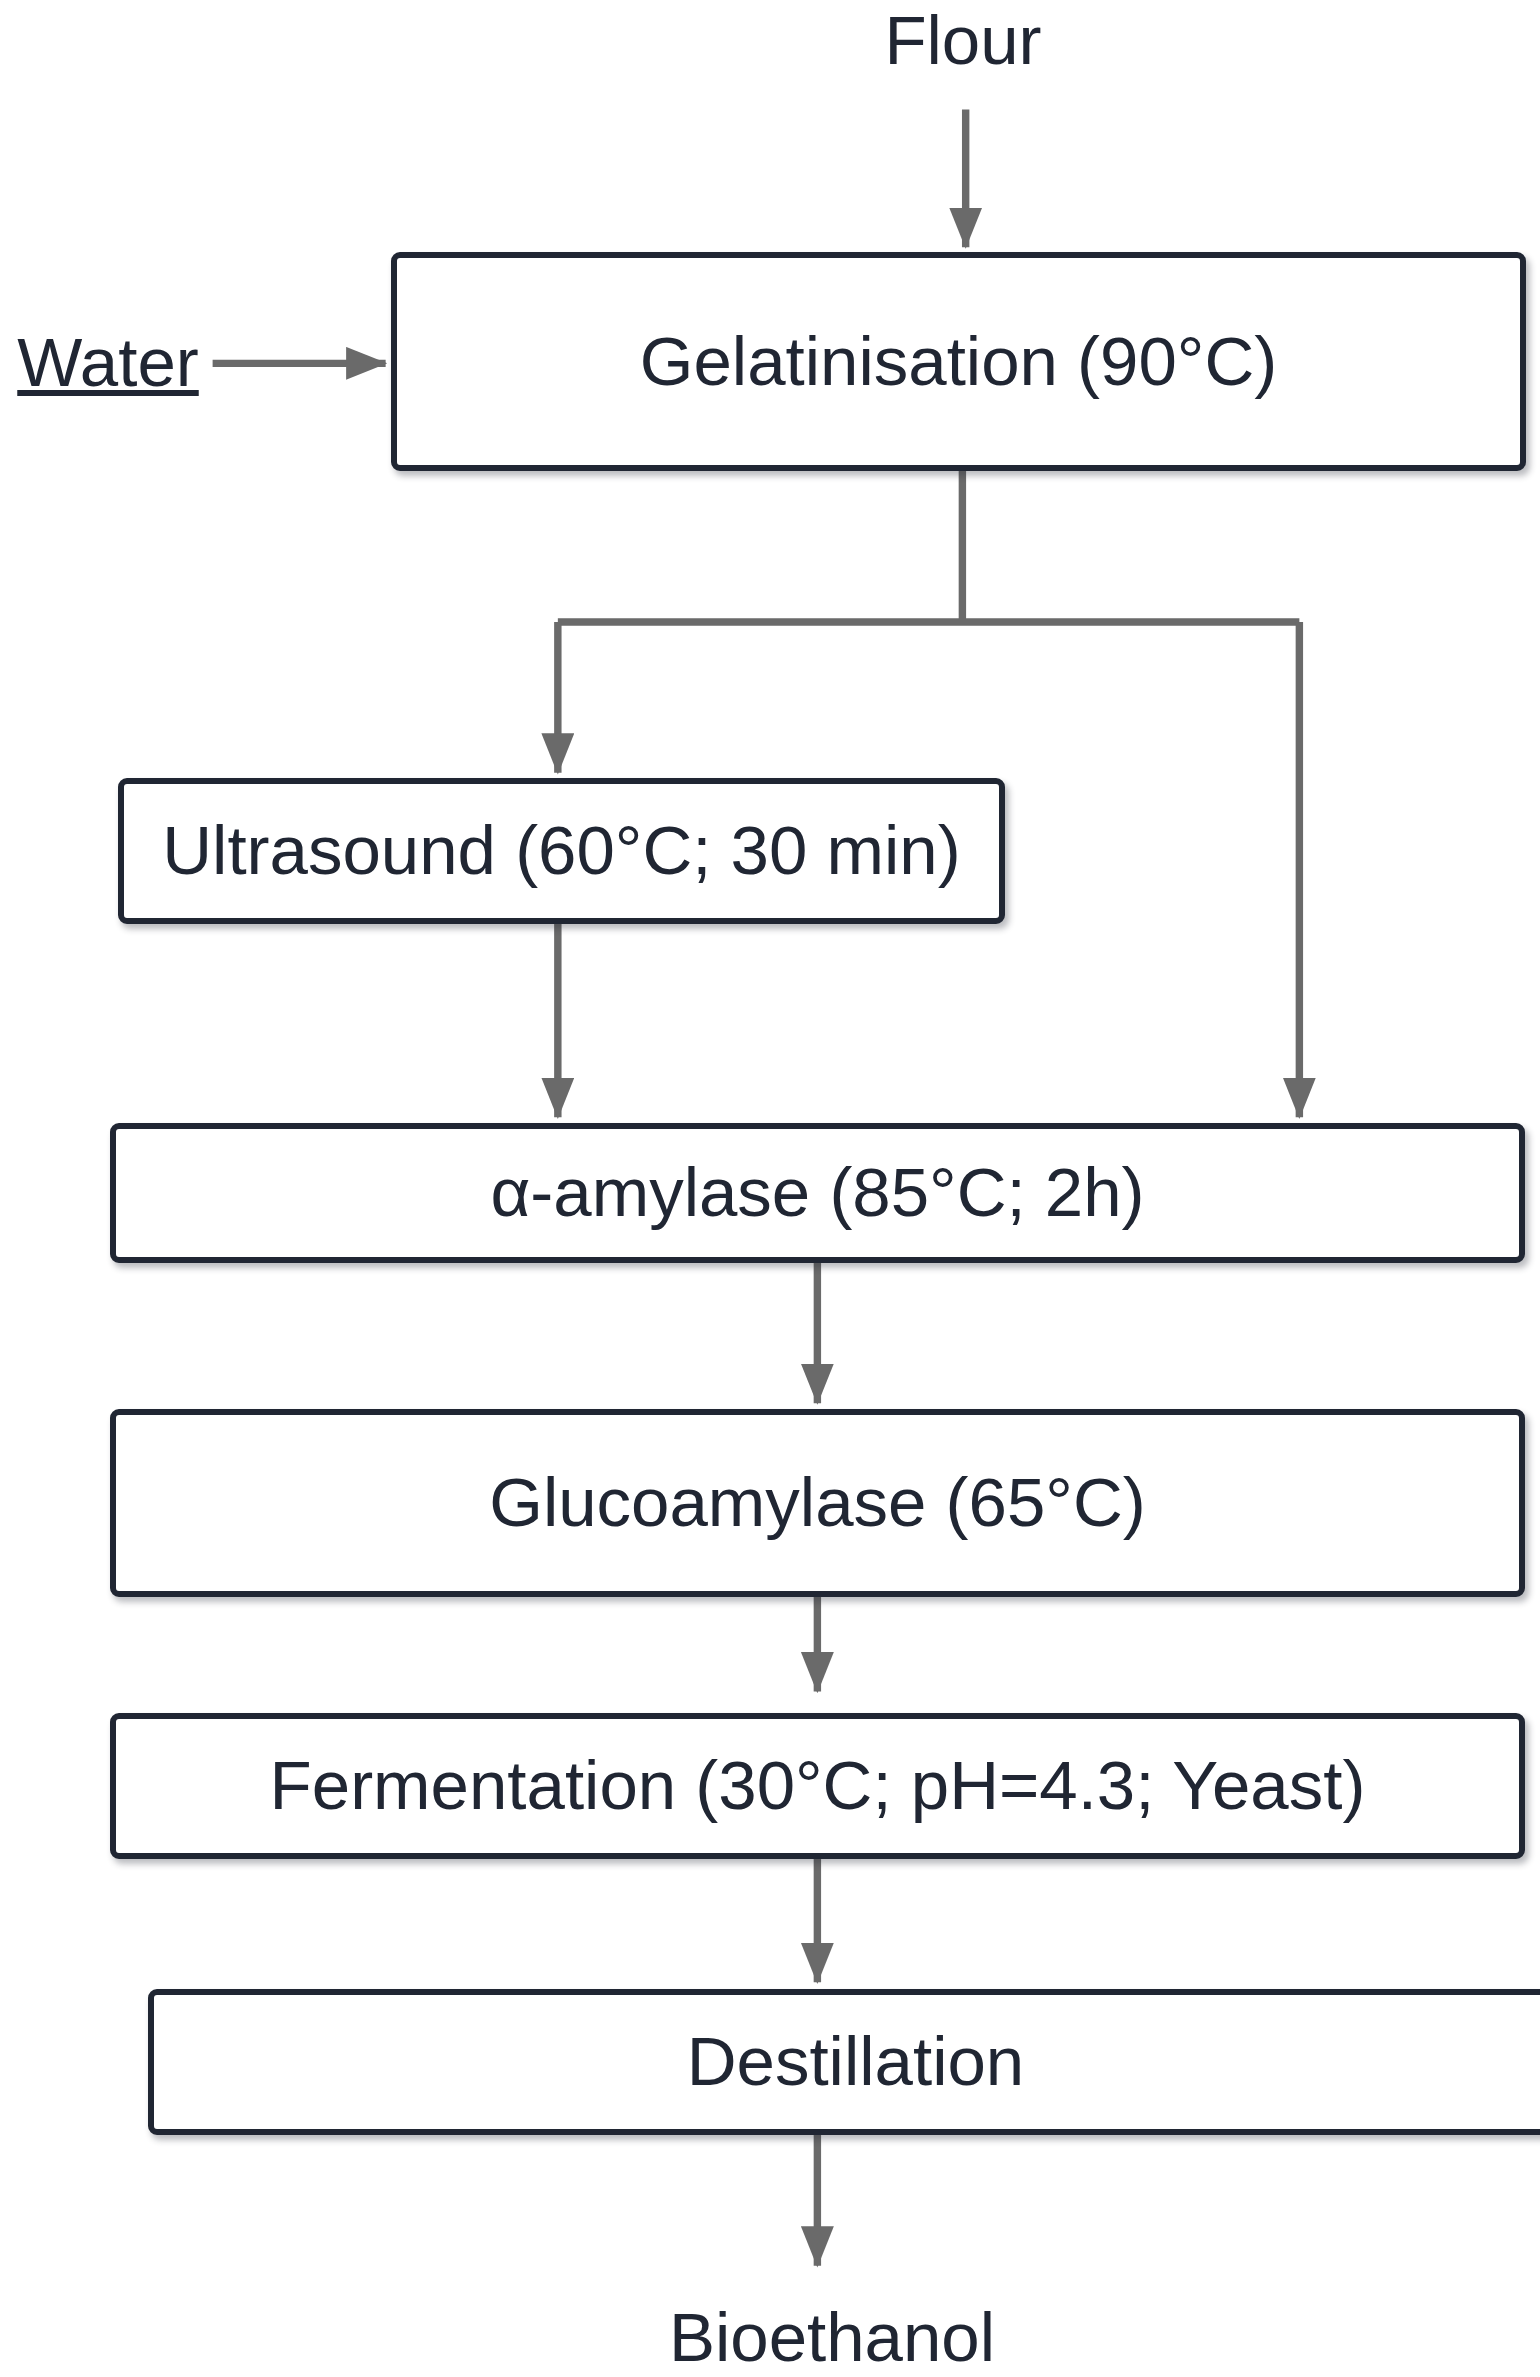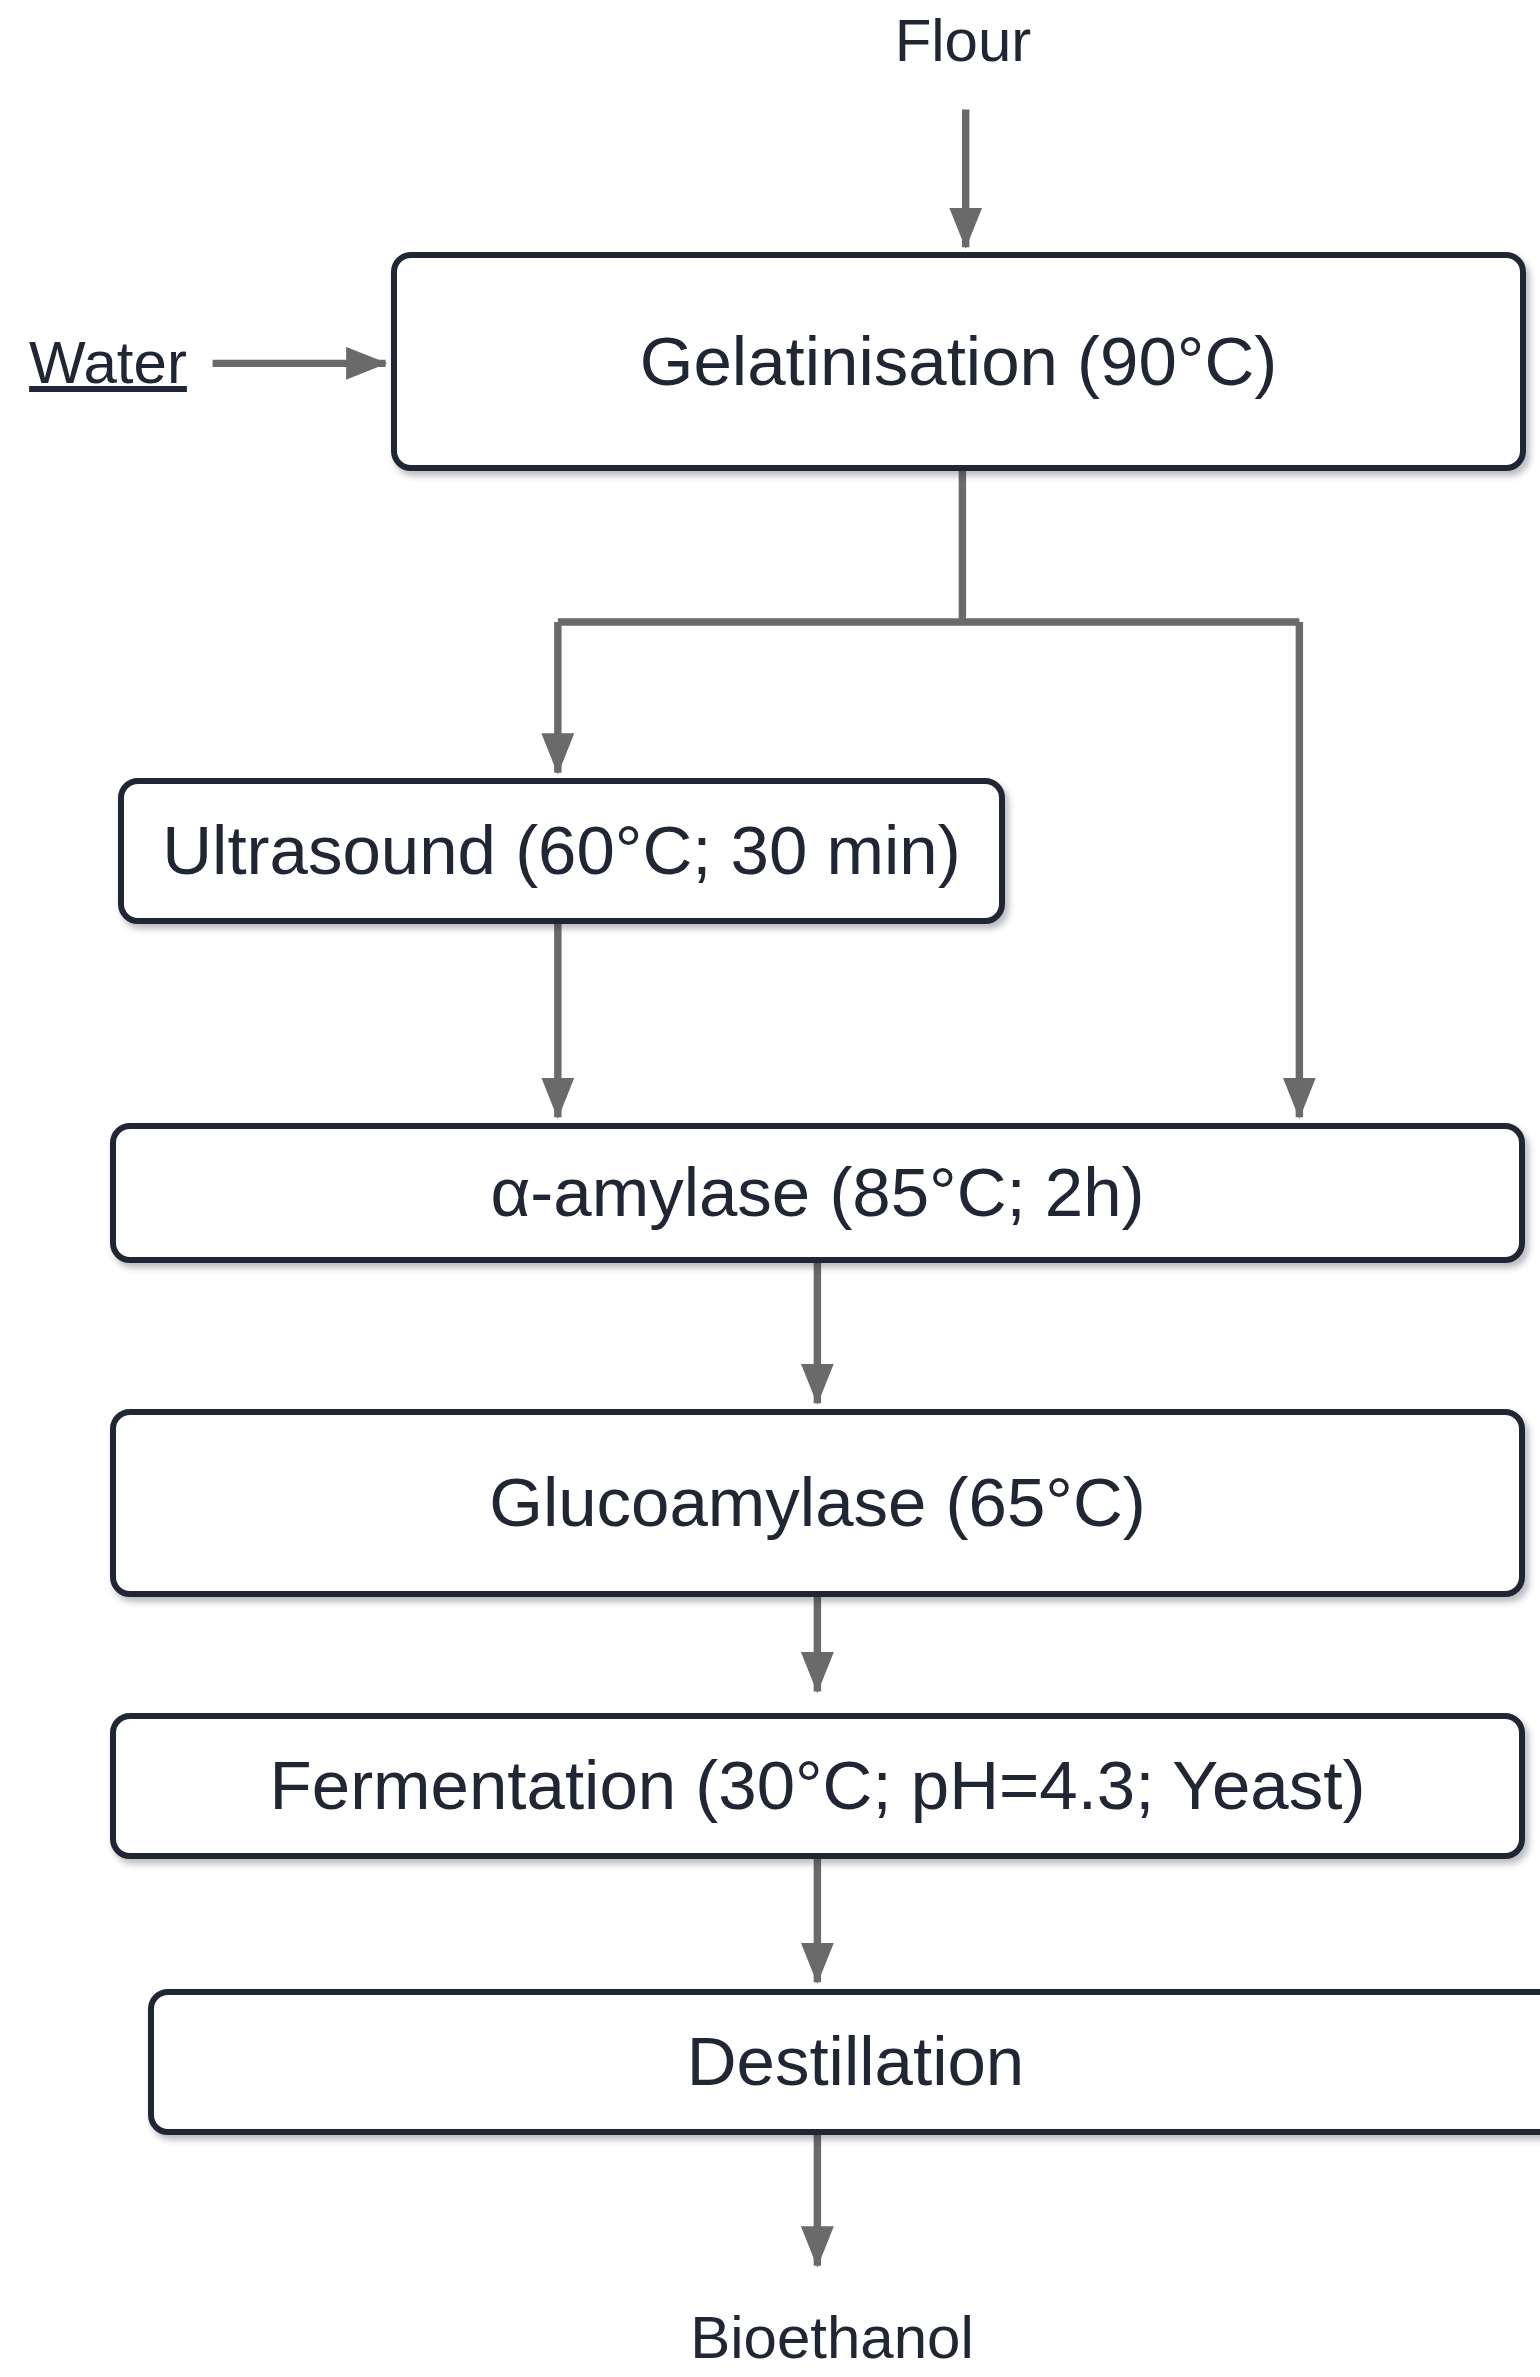--- a/index.html
+++ b/index.html
@@ -25,34 +25,34 @@
   .edge{
     stroke:var(--arrow);
     stroke-width:9;
     fill:none;
   }
   .node{
     position:absolute;
     box-sizing:border-box;
     background:#ffffff;
     border:6.6px solid var(--border);
-    border-radius:20px;
+    border-radius:9px;
     box-shadow:3.3px 5px 6.6px rgba(32,38,51,0.30);
     display:flex;
     align-items:center;
     justify-content:center;
     text-align:center;
     color:var(--text);
     font-size:69px;
     line-height:1.1;
   }
   .float-label{
     position:absolute;
     color:var(--text);
-    font-size:60px;
+    font-size:69px;
     line-height:82px;
     text-align:center;
     white-space:nowrap;
   }
 </style>
 </head>
 <body>
 
 <div class="canvas">
 

